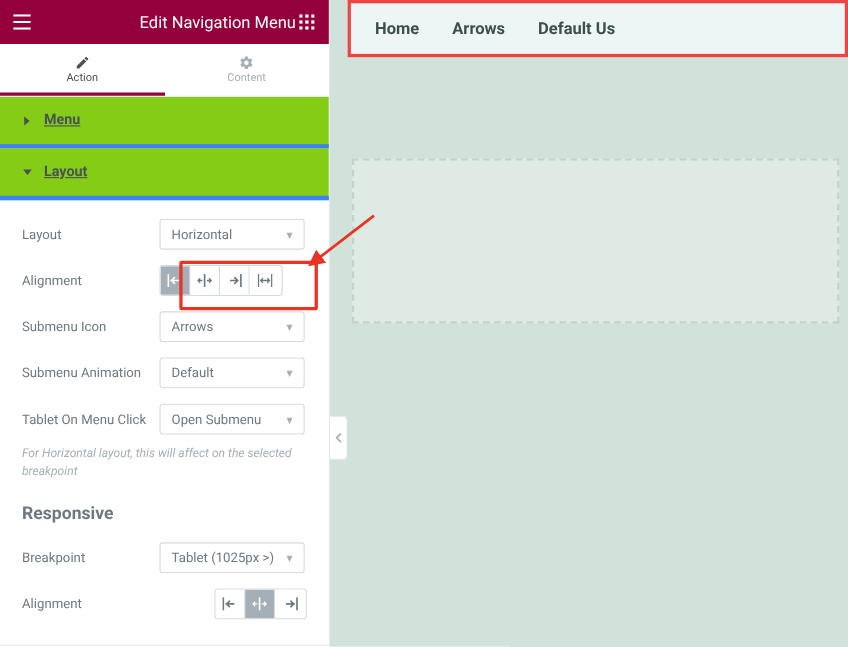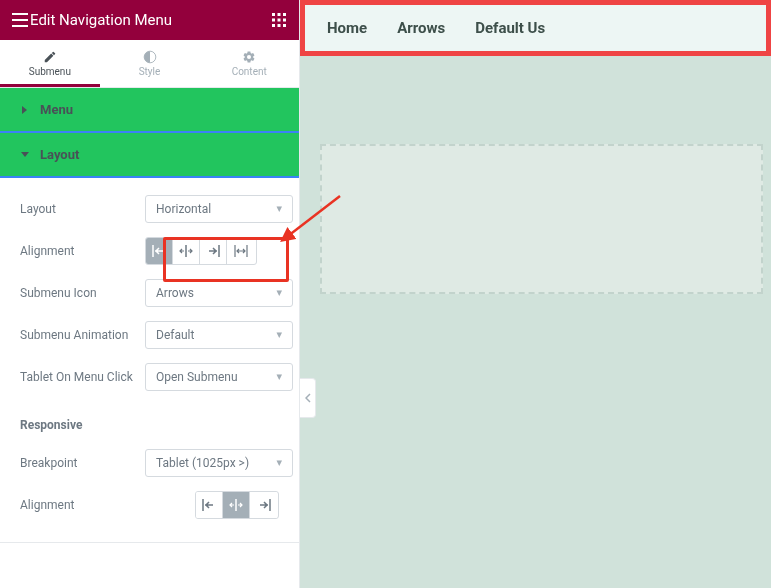--- a/index.html
+++ b/index.html
@@ -4,54 +4,54 @@
 <style>
   * { box-sizing: border-box; margin: 0; padding: 0; }
   body { font-family: Roboto, -apple-system, BlinkMacSystemFont, "Segoe UI", sans-serif; font-size: 13px; color: #495157; background: #fff; width: 771px; height: 588px; overflow: hidden; position: relative; }
   
   .app { display: flex; height: 100%; }
   
   
   .panel { width: 300px; flex: 0 0 300px; height: 100%; border-right: 1px solid #e6e9ec; background: #fff; display: flex; flex-direction: column; overflow: hidden; }
   
   .panel-header { background: #93003c; color: #fff; height: 40px; display: flex; align-items: center; justify-content: space-between; padding: 0 10px; }
-  .panel-header .title { font-size: 15px; font-weight: 400; text-align: left; flex: 1; }
+  .panel-header .title { font-size: 15px; font-weight: 400; text-align: right; flex: 1; }
   .hamburger, .apps-grid { width: 20px; height: 20px; display: flex; align-items: center; justify-content: center; cursor: pointer; }
   
   .tabs { display: flex; background: #fff; border-bottom: 1px solid #e6e9ec; height: 48px; }
   .tab { flex: 1; display: flex; flex-direction: column; align-items: center; justify-content: center; gap: 2px; cursor: pointer; color: #a4afb7; font-size: 10px; }
   .tab.active { color: #495157; box-shadow: inset 0 -3px 0 0 #93003c; }
   .tab .icon { font-size: 16px; }
   
   .panel-body { flex: 1; overflow-y: auto; }
   
-  .section-head { display: flex; align-items: center; gap: 10px; padding: 14px 20px; font-weight: 700; font-size: 13px; border-bottom: 2px solid #3b82f6; cursor: pointer; color:#495157; background:#22c55e;}
+  .section-head { display: flex; align-items: center; gap: 10px; padding: 14px 20px; font-weight: 700; font-size: 13px; border-bottom: 4px solid #3b82f6; cursor: pointer; color:#495157; background:#84cc16;text-decoration:underline;}
   .section-head .caret { width: 10px; display:flex; justify-content:center; color:#495157;}
   
   .section-body { padding: 10px 20px 16px; border-bottom: 1px solid #e6e9ec; }
   
   .control-row { display: flex; align-items: center; min-height: 42px; padding: 6px 0; }
   .control-row label { flex: 0 0 125px; font-size: 12px; color: #6d7882; }
   .control-row .ctrl { flex: 1; display: flex; justify-content: flex-start; }
   
-  .select { display: flex; align-items: flex-start; justify-content: space-between; padding: 6px 10px; border: 1px solid #d5dadf; border-radius: 3px; background: #fff; font-size: 12px; color: #6d7882; width: 148px; height: 28px; cursor: pointer; }
+  .select { display: flex; align-items: center; justify-content: space-between; padding: 6px 10px; border: 1px solid #d5dadf; border-radius: 3px; background: #fff; font-size: 12px; color: #6d7882; width: 132px; height: 28px; cursor: pointer; }
   .select .chev { font-size: 11px; color: #a4afb7; }
   
   .choices { display: flex; border: 1px solid #d5dadf; border-radius: 3px; overflow: hidden; height: 28px; }
   .choice { width: 27px; display: flex; align-items: center; justify-content: center; background: #fff; cursor: pointer; border-right: 1px solid #d5dadf; color: #6d7882; }
   .choice:last-child { border-right: none; }
   .choice.active { background: #a4afb7; color: #fff; }
   
   .desc { font-size: 11px; font-style: italic; color: #a4afb7; line-height: 1.5; padding-top: 2px; }
   
-  .subhead { font-weight: 700; font-size: 12px; color: #6d7882; padding: 20px 0 10px; }
+  .subhead { font-weight: 700; font-size: 16px; color: #6d7882; padding: 20px 0 10px; }
   
   
   .canvas { flex: 1; background: #d0e2da; position: relative; }
-  .navbar { background: #edf6f4; border: 5px solid #ef4444; display: flex; gap: 30px; padding: 14px 22px; font-weight: 700; font-size: 15px; color: #3d4f4a; }
+  .navbar { background: #edf6f4; border: 3px solid #ef4444; display: flex; gap: 30px; padding: 14px 22px; font-weight: 700; font-size: 15px; color: #3d4f4a; margin-left: 16px; }
   .navbar a { cursor: pointer; }
   
   .placeholder { position: absolute; top: 144px; left: 20px; right: 8px; height: 150px; border: 2px dashed #c2d3cc; background: #dfeae4; }
   
   .collapse-btn { position: absolute; left: 300px; top: 378px; transform: translateX(0); width: 16px; height: 40px; background: #fff; border: 1px solid #e6e9ec; border-left: none; display: flex; align-items: center; justify-content: center; cursor: pointer; color: #a4afb7; border-radius: 0 4px 4px 0; }
   
   
   .highlight-box { position: absolute; border: 3px solid #e93323; border-radius: 2px; pointer-events: none; }
   .arrow-svg { position: absolute; pointer-events: none; }
   
@@ -85,30 +85,21 @@
       </div>
     </div>
 
     <div class="tabs">
       <div class="tab active">
         <span class="icon">
           <svg width="14" height="14" viewBox="0 0 24 24">
               <path fill="currentColor" d="M3 17.25V21h3.75L17.81 9.94l-3.75-3.75L3 17.25zM20.71 7.04a1 1 0 0 0 0-1.41l-2.34-2.34a1 1 0 0 0-1.41 0l-1.83 1.83 3.75 3.75 1.83-1.83z"></path>
             </svg>
         </span>
-        <span>Submenu</span>
-      </div>
-      <div class="tab">
-        <span class="icon">
-          <svg width="14" height="14" viewBox="0 0 24 24">
-              <path fill="currentColor" d="M12 2a10 10 0 1 0 0 20V2z"></path>
-              <circle cx="12" cy="12" r="10" fill="none" stroke="currentColor" stroke-width="1.5"></circle>
-            </svg>
-        </span>
-        <span>Style</span>
+        <span>Action</span>
       </div>
       <div class="tab">
         <span class="icon">
           <svg width="14" height="14" viewBox="0 0 24 24">
               <path fill="currentColor" d="M19.14 12.94a7.07 7.07 0 0 0 .05-.94 7.07 7.07 0 0 0-.05-.94l2.03-1.58a.5.5 0 0 0 .12-.64l-1.92-3.32a.5.5 0 0 0-.61-.22l-2.39.96a7.03 7.03 0 0 0-1.62-.94l-.36-2.54a.5.5 0 0 0-.5-.42h-3.84a.5.5 0 0 0-.5.42l-.36 2.54c-.58.24-1.12.56-1.62.94l-2.39-.96a.5.5 0 0 0-.61.22L2.65 8.84a.5.5 0 0 0 .12.64l2.03 1.58a7.07 7.07 0 0 0-.05.94c0 .32.02.63.05.94l-2.03 1.58a.5.5 0 0 0-.12.64l1.92 3.32c.14.24.43.34.61.22l2.39-.96c.5.38 1.04.7 1.62.94l.36 2.54c.4.24.25.42.5.42h3.84c.25 0 .46-.18.5-.42l.36-2.54c.58-.24 1.12-.56 1.62-.94l2.39.96c.18.12.47.02.61-.22l1.92-3.32a.5.5 0 0 0-.12-.64l-2.03-1.58zM12 15.5A3.5 3.5 0 1 1 12 8.5a3.5 3.5 0 0 1 0 7z"></path>
             </svg>
         </span>
         <span>Content</span>
       </div>
     </div>
@@ -198,20 +189,21 @@
 
         <div class="control-row">
           <label>Tablet On Menu Click</label>
           <div class="ctrl">
             <div class="select">
               <span>Open Submenu</span>
               <span class="chev">▾</span>
             </div>
           </div>
         </div>
+        <div class="desc">For Horizontal layout, this will affect on the selected breakpoint</div>
 
         <div class="subhead">Responsive</div>
 
         <div class="control-row">
           <label>Breakpoint</label>
           <div class="ctrl">
             <div class="select">
               <span>Tablet (1025px &gt;)</span>
               <span class="chev">▾</span>
             </div>

